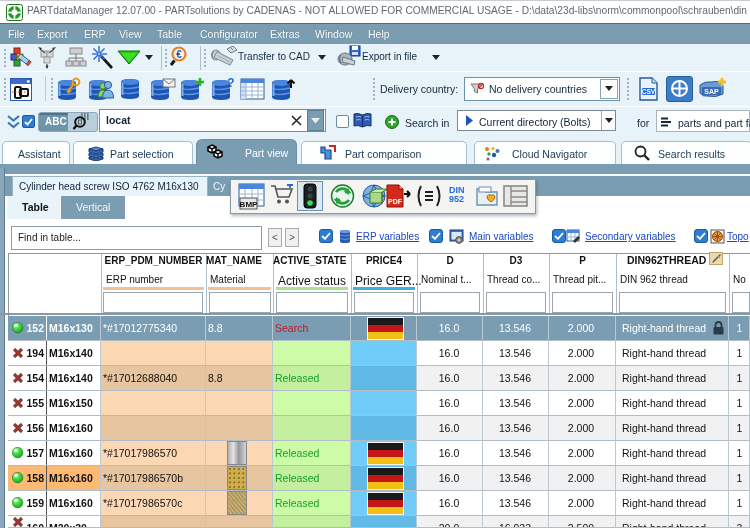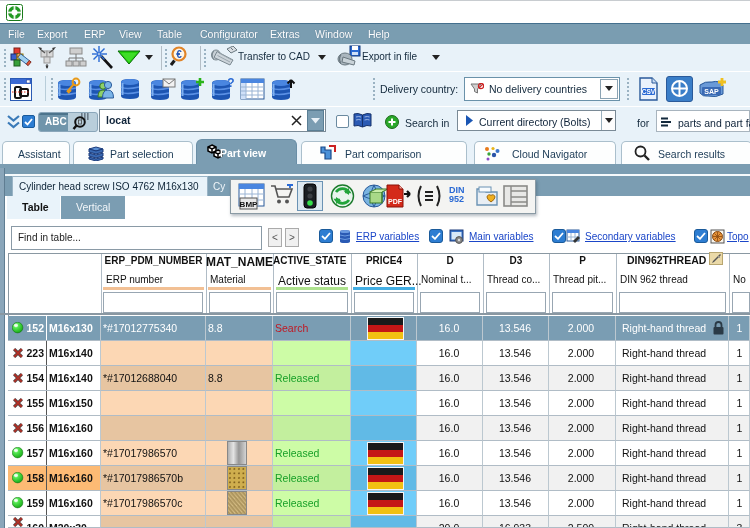--- a/index.html
+++ b/index.html
@@ -15,20 +15,21 @@
 <div id="app">
 
   <div class="abs" style="left:0;top:0;width:750px;height:23px;background:#ffffff;border-top:1px solid #c8ccd0;box-sizing:border-box;"></div>
   <svg class="abs" style="left:6px;top:4px" width="17" height="17" viewBox="0 0 17 17">
     <rect x="0.5" y="0.5" width="16" height="16" rx="2" fill="#fff" stroke="#1a7a1a"></rect>
     <circle cx="8.5" cy="8.5" r="6.5" fill="#229922"></circle>
     <circle cx="8.5" cy="8.5" r="3" fill="#fff"></circle>
     <rect x="7.6" y="1.5" width="1.8" height="14" fill="#fff" opacity="0.9"></rect>
     <rect x="1.5" y="7.6" width="14" height="1.8" fill="#fff" opacity="0.9"></rect>
   </svg>
+  <div class="tx" style="left:27px;top:5px;font-size:10.2px;color:#5d6a76;">PARTdataManager 12.07.00 - PARTsolutions by CADENAS - NOT ALLOWED FOR COMMERCIAL USAGE - D:\data\23d-libs\norm\commonpool\schrauben\din</div>
 
   <div class="abs" style="left:0;top:23px;width:750px;height:21px;background:#7a9db1;border-top:1px solid #44708e;box-sizing:border-box;"></div>
   <div class="tx" style="left:8px;top:28px;font-size:10.5px;color:#ffffff;text-shadow:0 0 1px rgba(35,65,95,0.55);">File</div>
   <div class="tx" style="left:37px;top:28px;font-size:10.5px;color:#ffffff;text-shadow:0 0 1px rgba(35,65,95,0.55);">Export</div>
   <div class="tx" style="left:84px;top:28px;font-size:10.5px;color:#ffffff;text-shadow:0 0 1px rgba(35,65,95,0.55);">ERP</div>
   <div class="tx" style="left:119px;top:28px;font-size:10.5px;color:#ffffff;text-shadow:0 0 1px rgba(35,65,95,0.55);">View</div>
   <div class="tx" style="left:157px;top:28px;font-size:10.5px;color:#ffffff;text-shadow:0 0 1px rgba(35,65,95,0.55);">Table</div>
   <div class="tx" style="left:200px;top:28px;font-size:10.5px;color:#ffffff;text-shadow:0 0 1px rgba(35,65,95,0.55);">Configurator</div>
   <div class="tx" style="left:270px;top:28px;font-size:10.5px;color:#ffffff;text-shadow:0 0 1px rgba(35,65,95,0.55);">Extras</div>
   <div class="tx" style="left:315px;top:28px;font-size:10.5px;color:#ffffff;text-shadow:0 0 1px rgba(35,65,95,0.55);">Window</div>
@@ -324,21 +325,21 @@
 
     <div class="abs" style="left:196px;top:139px;width:101px;height:25px;background:#7b9db2;border:1px solid #6a8ea6;border-bottom:none;border-radius:6px 6px 0 0;box-sizing:border-box;"></div>
     <svg class="abs" style="left:207px;top:144px" width="17" height="16" viewBox="0 0 17 16">
       <g stroke="#000" stroke-width="1.5" fill="#fff">
         <path d="M5 1 L9 3 L9 7 L5 9 L1 7 L1 3 Z"></path>
           <path d="M1 3 L5 5 L9 3 M5 5 L5 9"></path>
         <path d="M11 6 L15 8 L15 12 L11 14 L7 12 L7 8 Z"></path>
           <path d="M7 8 L11 10 L15 8 M11 10 L11 14"></path>
       </g>
     </svg>
-    <div class="tx" style="left:220px;top:147px;font-size:10.5px;font-weight:bold;color:#ffffff;">Part view</div>
+    <div class="tx" style="left:245px;top:147px;font-size:10.5px;font-weight:normal;color:#ffffff;">Part view</div>
 
     <div class="abs" style="left:301px;top:141px;width:166px;height:23px;background:#fdfefe;border:1px solid #aabfcc;border-bottom:none;border-radius:5px 5px 0 0;box-sizing:border-box;"></div>
     <svg class="abs" style="left:320px;top:145px" width="16" height="16" viewBox="0 0 16 16">
       <path d="M9 1 L15 1 L15 7" fill="none" stroke="#cc2222" stroke-width="2"></path>
       <path d="M1 2 L5 2 L5 5 L11 5 L11 14 L5 14 L5 8 L1 8 Z" fill="#4a90d8" stroke="#1a4a8a" stroke-width="1.2"></path>
     </svg>
     <div class="tx" style="left:345px;top:148px;font-size:10.5px;color:#1b3a55;">Part comparison</div>
 
     <div class="abs" style="left:474px;top:141px;width:142px;height:23px;background:#fdfefe;border:1px solid #aabfcc;border-bottom:none;border-radius:5px 5px 0 0;box-sizing:border-box;"></div>
     <svg class="abs" style="left:484px;top:146px" width="16" height="15" viewBox="0 0 16 15">
@@ -524,21 +525,21 @@
     <div class="abs" style="left:101px;top:254px;width:1px;height:60px;background:#b0bcc6;"></div>
     <div class="abs" style="left:206px;top:254px;width:1px;height:60px;background:#b0bcc6;"></div>
     <div class="abs" style="left:273px;top:254px;width:1px;height:60px;background:#b0bcc6;"></div>
     <div class="abs" style="left:351px;top:254px;width:1px;height:60px;background:#b0bcc6;"></div>
     <div class="abs" style="left:417px;top:254px;width:1px;height:60px;background:#b0bcc6;"></div>
     <div class="abs" style="left:483px;top:254px;width:1px;height:60px;background:#b0bcc6;"></div>
     <div class="abs" style="left:549px;top:254px;width:1px;height:60px;background:#b0bcc6;"></div>
     <div class="abs" style="left:616px;top:254px;width:1px;height:60px;background:#b0bcc6;"></div>
     <div class="abs" style="left:729px;top:254px;width:1px;height:60px;background:#b0bcc6;"></div>
     <div class="tx" style="left:101px;width:105px;top:255px;font-size:10px;font-weight:bold;color:#111;text-align:center;">ERP_PDM_NUMBER</div>
-    <div class="tx" style="left:206px;width:67px;top:255px;font-size:12px;font-weight:bold;color:#111;text-align:center;">MAT_NAME</div>
+    <div class="tx" style="left:206px;width:67px;top:255px;font-size:10px;font-weight:bold;color:#111;">MAT_NAME</div>
     <div class="tx" style="left:273px;width:78px;top:255px;font-size:10px;font-weight:bold;color:#111;text-align:left;">ACTIVE_STATE</div>
     <div class="tx" style="left:351px;width:66px;top:255px;font-size:10px;font-weight:bold;color:#111;text-align:center;">PRICE4</div>
     <div class="tx" style="left:417px;width:66px;top:255px;font-size:10px;font-weight:bold;color:#111;text-align:center;">D</div>
     <div class="tx" style="left:483px;width:66px;top:255px;font-size:10px;font-weight:bold;color:#111;text-align:center;">D3</div>
     <div class="tx" style="left:549px;width:67px;top:255px;font-size:10px;font-weight:bold;color:#111;text-align:center;">P</div>
     <div class="tx" style="left:627px;top:254px;font-size:10.5px;font-weight:bold;color:#111;">DIN962THREAD</div>
     <div class="abs" style="left:709px;top:252px;width:14px;height:13px;background:#ead9a8;border:1px solid #b8a670;box-sizing:border-box;"></div>
     <svg class="abs" style="left:711px;top:254px" width="11" height="10" viewBox="0 0 11 10">
         <path d="M1 9 L3 8 L10 1 L9 0 L2 7 Z" fill="#555"></path>
         <path d="M7 2 L9 4" stroke="#999"></path>
@@ -605,21 +606,21 @@
             <path d="M3.5 6 V4 a3 3 0 0 1 6 0 V6" fill="none" stroke="#2a3a46" stroke-width="1.8"></path>
           </svg>
         </div>
     <div class="cel" style="left:729px;top:316px;width:21px;height:25px;background:#7a9db3;">
           <div class="tx" style="left:0;top:6px;width:21px;text-align:center;color:#ffffff;">1</div>
         </div>
     <div class="cel" style="left:8px;top:341px;width:93px;height:25px;background:#ffffff;">
           <svg class="abs" style="left:4px;top:6px" width="12" height="12" viewBox="0 0 14 14">
             <use href="#redx"></use>
           </svg>
-          <div class="tx bold" style="left:8px;top:6px;width:28px;text-align:right;color:#111111;font-size:10.5px;">223</div>
+          <div class="tx bold" style="left:8px;top:6px;width:28px;text-align:right;color:#111111;font-size:10.5px;">194</div>
           <div class="abs" style="left:38px;top:0;width:1px;height:25px;background:#555;"></div>
           <div class="tx bold" style="left:41px;top:6px;color:#111111;font-size:10.5px;">M16x140</div>
         </div>
     <div class="cel" style="left:101px;top:341px;width:105px;height:25px;background:#fcd7b4;"></div>
     <div class="cel" style="left:206px;top:341px;width:67px;height:25px;background:#fcd7b4;"></div>
     <div class="cel" style="left:273px;top:341px;width:78px;height:25px;background:#cdfca6;"></div>
     <div class="cel" style="left:351px;top:341px;width:66px;height:25px;background:#70cdf9;"></div>
     <div class="cel" style="left:417px;top:341px;width:66px;height:25px;background:#ffffff;">
           <div class="tx" style="left:0;top:6px;width:64px;text-align:center;color:#111111;">16.0</div>
         </div>

